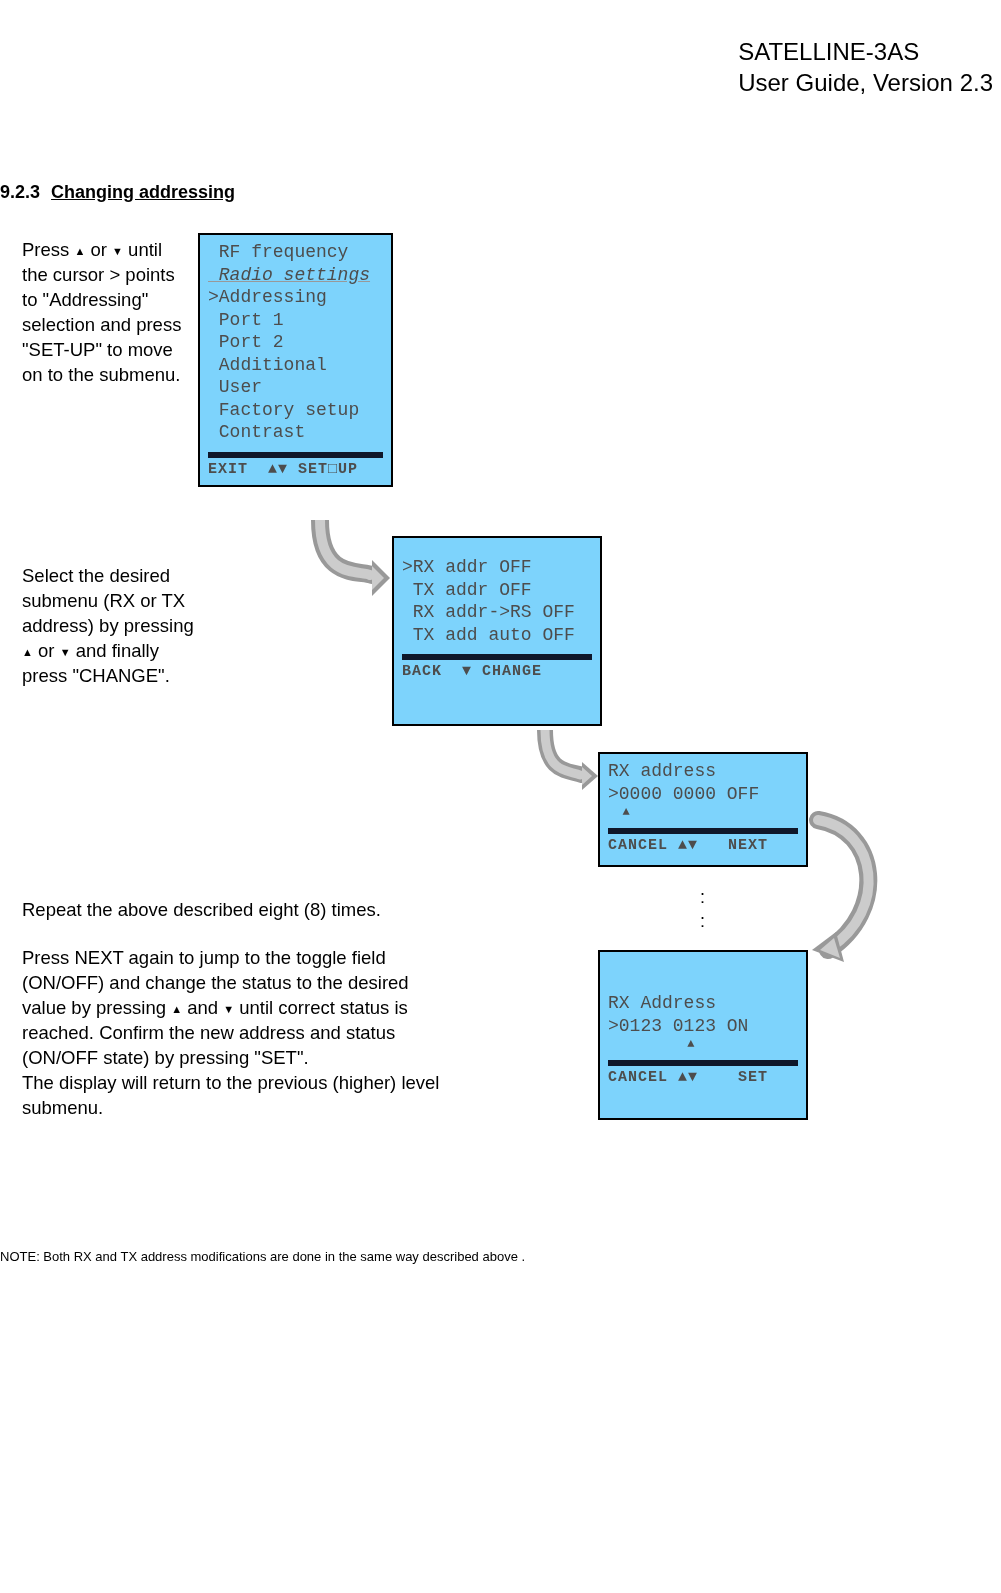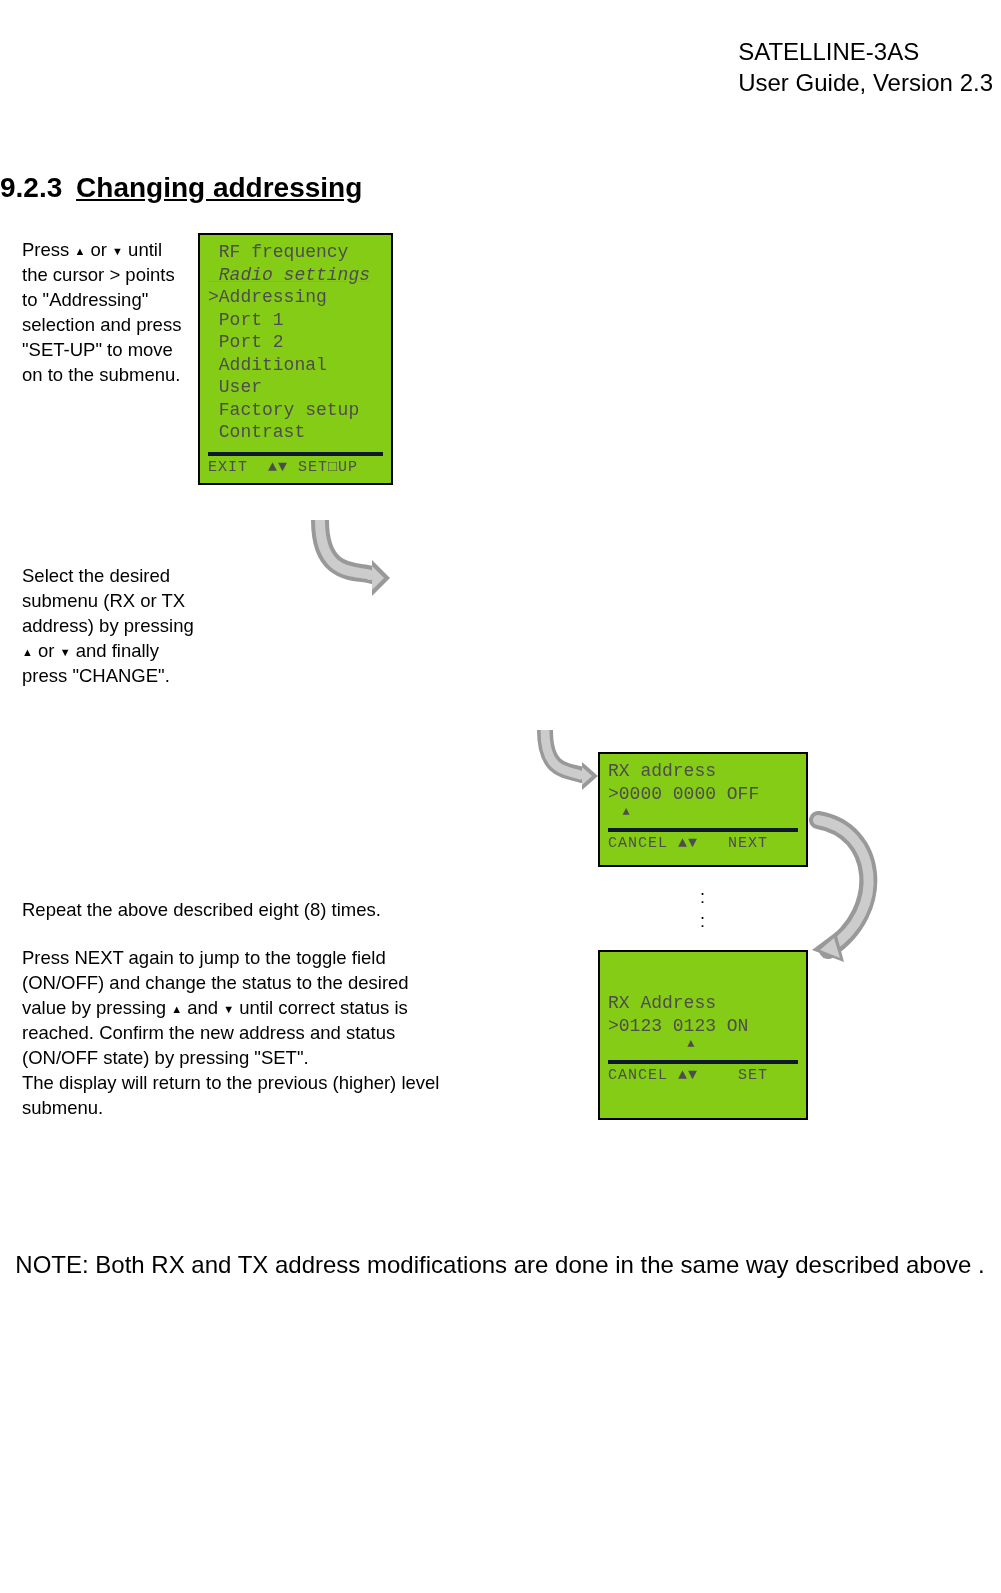--- a/index.html
+++ b/index.html
@@ -19,65 +19,64 @@
     position: absolute;
     top: 36px;
     right: 8px;
     text-align: left;
     font-size: 24px;
     line-height: 1.3;
   }
   .section-heading {
     position: absolute;
     left: 0;
-    top: 172px;
-    font-size: 28px;
+    top: 182px;
+    font-size: 18px;
     font-weight: bold;
   }
   .section-heading .num { text-decoration: none; margin-right: 6px;}
   .section-heading .title { text-decoration: underline; }
   .para {
     position: absolute;
     font-size: 18.5px;
     line-height: 1.35;
   }
   .lcd {
     position: absolute;
-    background: #84cc16;
+    background: #7dd3fc;
     border: 2px solid #000;
     font-family: "Courier New", monospace;
     font-size: 18px;
     line-height: 1.25;
     color: #4d4d4d;
     padding: 6px 8px 6px 8px;
     box-sizing: border-box;
   }
   .lcd .row { white-space: pre; }
   .lcd .footer {
     margin-top: 8px;
-    border-top: 4px solid #0f172a;
+    border-top: 6px solid #0f172a;
     padding-top: 3px;
-    font-weight: normal;
+    font-weight: bold;
     font-size: 15px;
     letter-spacing: 1px;
   }
   .tri { display:inline-block; font-size:11px; vertical-align:1px; }
   .arrow-svg { position: absolute; }
   .pagenum {
     position: absolute;
     bottom: 60px;
     width: 100%;
     text-align: center;
     font-size: 19px;
   }
   .note {
     position: absolute;
-    font-size: 24px;
+    font-size: 13px;
     line-height: 1.4;
-    text-align: center;
   }
   .note .label { font-family: "Helvetica", "Arial", sans-serif; }
 </style>
 </head>
 <body>
 
 <div class="page">
 
   <div class="header-right">
     <div>SATELLINE-3AS</div>
@@ -112,20 +111,29 @@
     <path d="M20 0 C20 60, 60 50, 72 55" stroke="#999" stroke-width="18" fill="none" stroke-linecap="round"></path>
     <path d="M20 0 C20 60, 60 50, 70 55" stroke="#ccc" stroke-width="10" fill="none" stroke-linecap="round"></path>
     <polygon points="72,40 90,58 72,76" fill="#999"></polygon>
     <polygon points="72,46 84,58 72,70" fill="#ccc"></polygon>
   </svg>
 
   <div class="para" style="left:22px; top:564px; width:180px;">
     <span>Select the desired submenu (RX or TX address) by pressing </span><span class="tri">▲</span><span> or </span><span class="tri">▼</span><span> and finally press "CHANGE".</span>
   </div>
 
+  <div class="lcd" style="left:392px; top:536px; width:210px; height:190px; padding-top:18px;">
+    <div class="row">&gt;RX addr OFF</div>
+    <div class="row"> TX addr OFF</div>
+    <div class="row"> RX addr-&gt;RS OFF</div>
+    <div class="row"> TX add auto OFF</div>
+    <div class="footer">
+      <span>BACK</span>&nbsp;&nbsp;<span>▼</span>&nbsp;<span>CHANGE</span>
+    </div>
+  </div>
 
   <svg class="arrow-svg" style="left:530px; top:730px;" width="70" height="70">
     <path d="M15 0 C15 45, 40 40, 52 45" stroke="#999" stroke-width="16" fill="none" stroke-linecap="round"></path>
     <path d="M15 0 C15 45, 40 40, 50 45" stroke="#ccc" stroke-width="9" fill="none" stroke-linecap="round"></path>
     <polygon points="52,32 68,46 52,60" fill="#999"></polygon>
     <polygon points="52,37 62,46 52,55" fill="#ccc"></polygon>
   </svg>
 
 
   <div class="lcd" style="left:598px; top:752px; width:210px; height:115px;">

